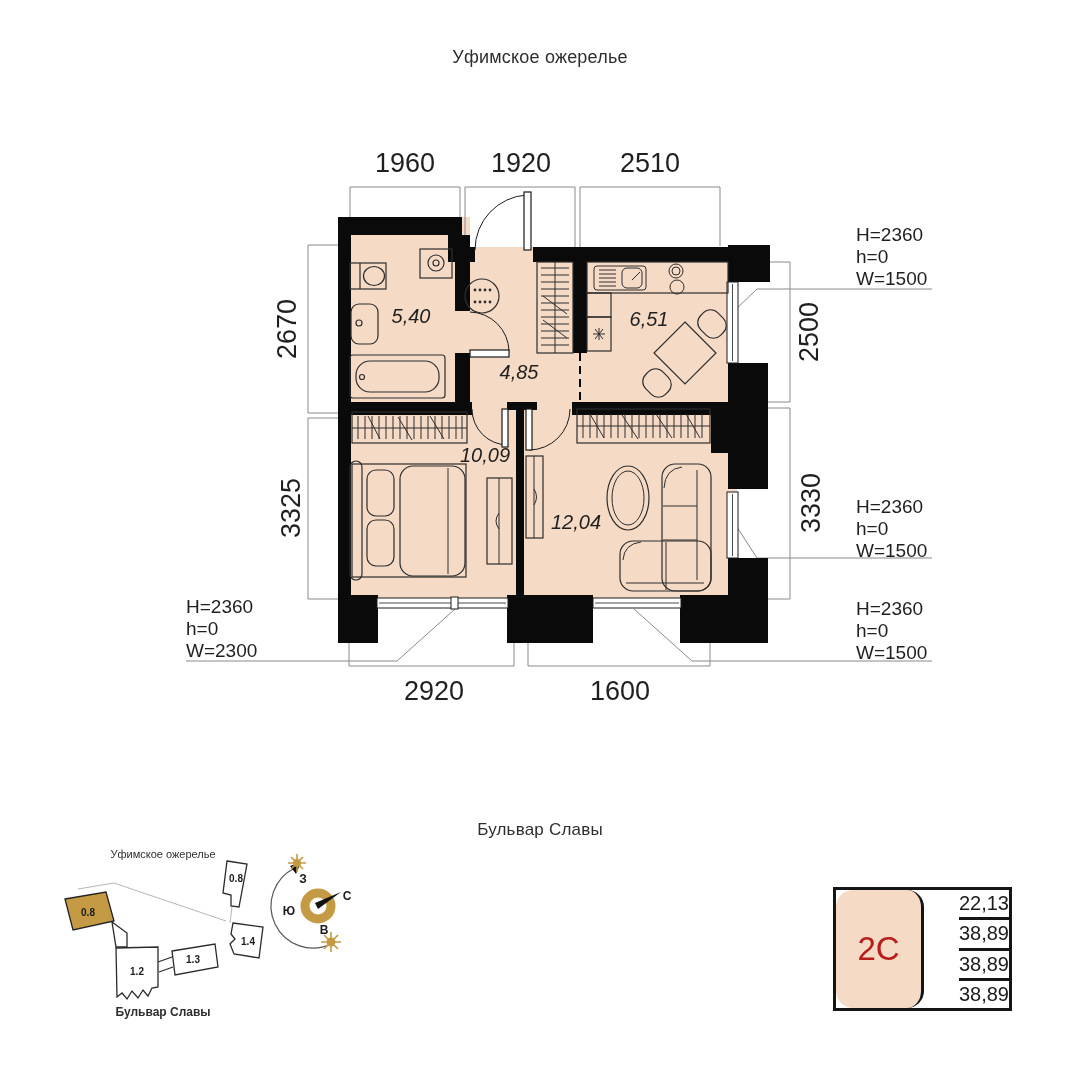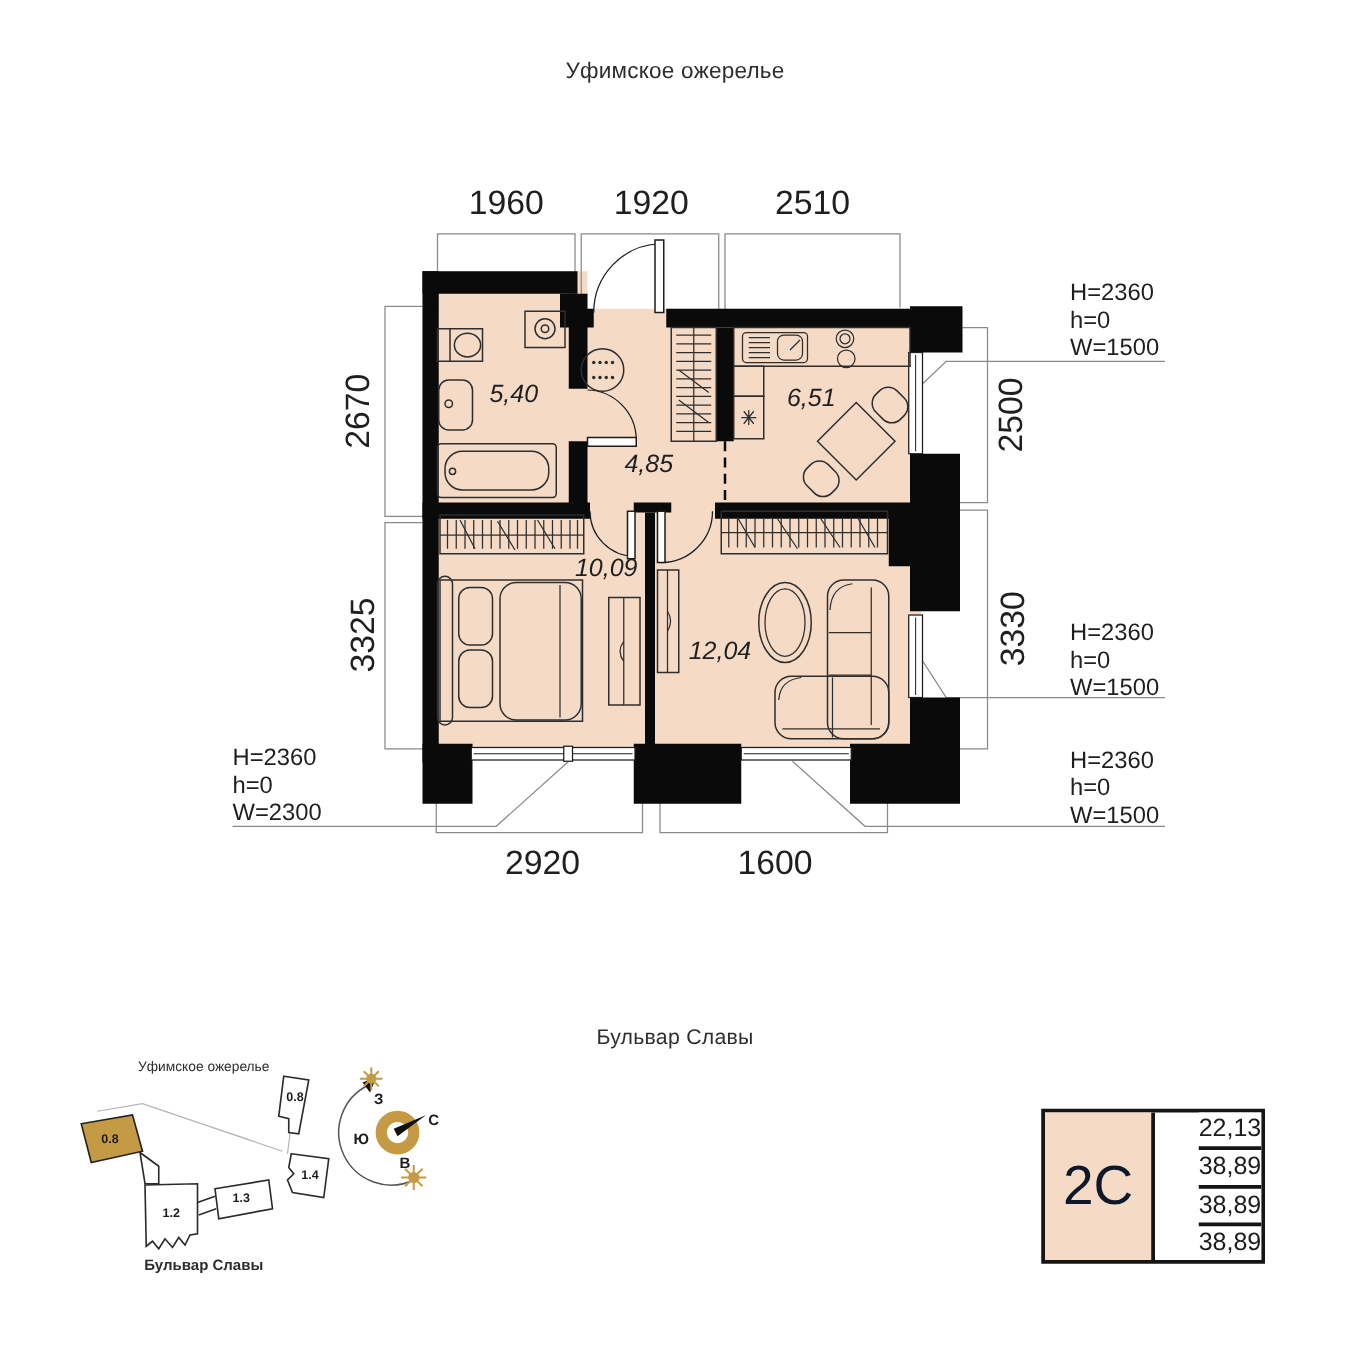--- a/index.html
+++ b/index.html
@@ -12,21 +12,21 @@
   .dim{font-size:27px;color:#1f1f1f;}
   .area{font-size:20px;color:#1f1f1f;font-style:italic;}
   .ann{position:absolute;font-size:19px;line-height:22px;color:#1f1f1f;}
   .site-label{font-size:11px;color:#2e2e2e;}
   .bld{font-size:10px;font-weight:700;color:#1c1c1c;}
   .compass-letter{font-size:12px;font-weight:600;color:#1c1c1c;}
   .card{position:absolute;left:833px;top:887px;width:179px;height:124px;
         border:3px solid #151515;display:flex;background:#fff;box-sizing:border-box;}
   .card-left{width:86px;background:#f5dac6;border-right:3px solid #151515;
              display:flex;align-items:center;justify-content:center;
-             font-size:44px;color:#0f172a;}
+             font-size:33px;color:#b91c1c;border-radius:17px;}
   .card-right{flex:1;display:flex;flex-direction:column;padding-left:35px;}
   .card-row{flex:1;display:flex;align-items:center;justify-content:center;
             font-size:20px;color:#1c1c1c;background:#fff;border-top:3px solid #151515;}
   .card-row:first-child{border-top:none;}
 </style>
 </head>
 <body>
 
 <div class="canvas">
 

